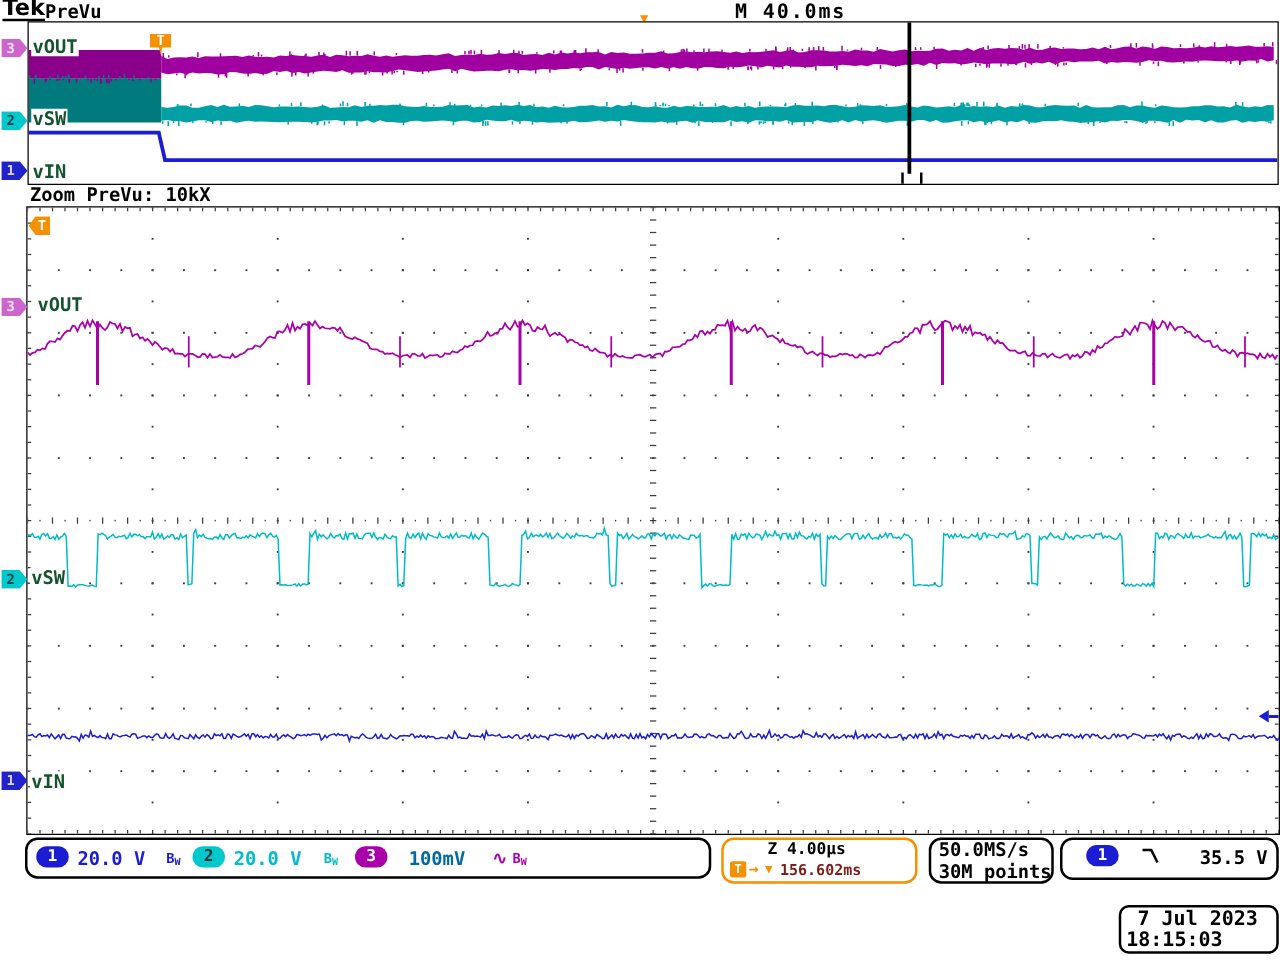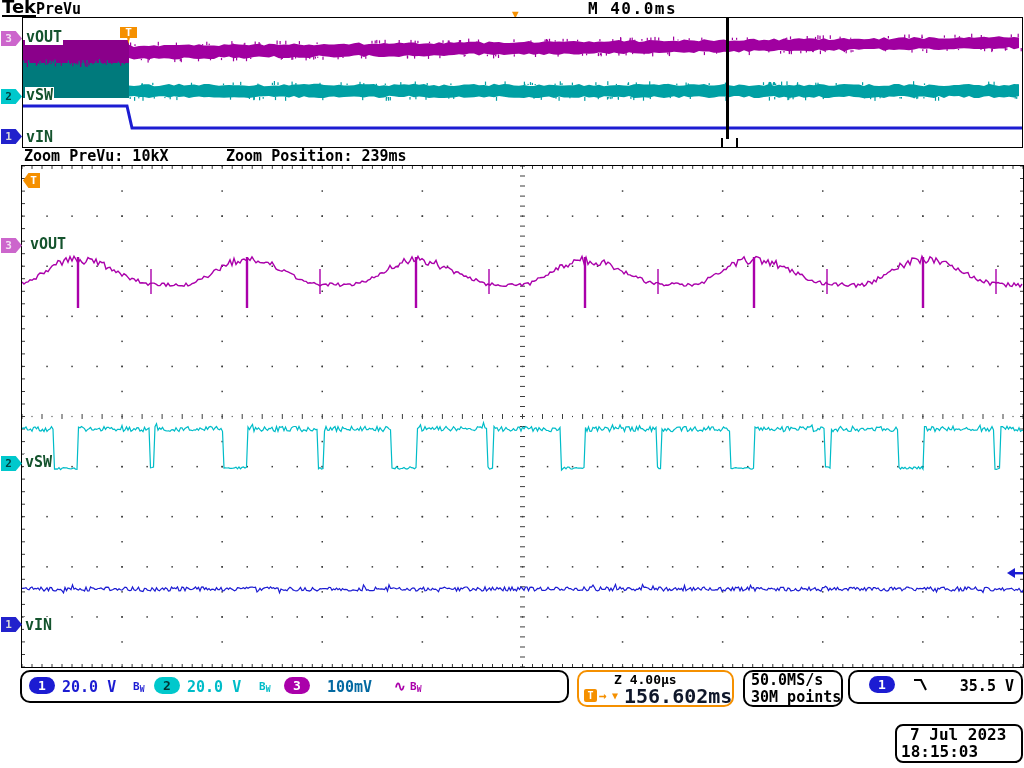--- a/index.html
+++ b/index.html
@@ -416,21 +416,20 @@
   <span class="wlabel" style="left:25px;top:29px">vOUT</span>
   <span class="wlabel" style="left:25px;top:87px">vSW</span>
   <span class="wlabel" style="left:25px;top:129px">vIN</span>
 
   <div class="ttag" style="left: 120px; top: 27px; width: 17px; height: 17px; line-height: 12px; clip-path: polygon(0px 0px, 100% 0px, 100% 65%, 58% 65%, 50% 100%, 42% 65%, 0px 65%); background: rgb(245, 144, 0);">T</div>
 
   <div class="abs" style="left:726px;top:18px;width:3px;height:121px;background:#000"></div>
   <div class="abs" style="left:721px;top:138px;width:13px;height:9px;border-left:2px solid #000;border-right:2px solid #000"></div>
 
   <span class="abs mono" style="left:24px;top:147px;font-size:15px">Zoom PreVu: 10kX</span>
-  <span class="abs mono" style="left:226px;top:147px;font-size:15px">Zoom Position: 239ms</span>
 
   <div class="win" style="left:21px;top:165px;width:1003px;height:503px">
     <svg id="main-svg" width="1001" height="501" viewBox="0 0 1001 501">
         <g fill="#3c3c3c">
           <rect x="99.3" y="-0.8" width="1.5" height="1.5"></rect>
           <rect x="99.3" y="24.3" width="1.5" height="1.5"></rect>
           <rect x="99.3" y="49.4" width="1.5" height="1.5"></rect>
           <rect x="99.3" y="74.4" width="1.5" height="1.5"></rect>
           <rect x="99.3" y="99.5" width="1.5" height="1.5"></rect>
           <rect x="99.3" y="124.5" width="1.5" height="1.5"></rect>
@@ -1397,21 +1396,21 @@
   <div class="pill" style="left: 284px; top: 677px; color: rgb(255, 255, 255); background: rgb(170, 0, 170);">3</div>
   <span class="btext" style="left: 327px; top: 679px; color: #0369a1;">100mV</span>
   <span class="abs" style="left: 394px; top: 678px; font-size: 14px; font-weight: bold; color: rgb(170, 0, 170);">∿</span>
   <span class="abs bw" style="left: 410px; top: 680px; color: rgb(170, 0, 170);"><span>B</span><span class="bwsub">W</span></span>
 
   <div class="box" style="left:577px;top:670px;width:157px;height:37px;border-color:#f59000"></div>
   <span class="btext" style="left:614px;top:672px;font-size:13px">Z 4.00µs</span>
   <span class="abs" style="left: 584px; top: 689px; width: 13px; height: 13px; border-radius: 2px; color: rgb(255, 255, 255); font: bold 10px / 13px &quot;DejaVu Sans Mono&quot;, monospace; text-align: center; background: rgb(245, 144, 0);">T</span>
   <span class="abs mono" style="left: 599px; top: 688px; font-size: 13px; color: rgb(245, 144, 0);">→</span>
   <span class="abs" style="left: 612px; top: 690px; font-size: 10px; color: rgb(245, 144, 0);">▼</span>
-  <span class="btext" style="left: 624px; top: 688px; font-size: 20px; color: #0f172a;">156.602ms</span>
+  <span class="btext" style="left: 624px; top: 688px; font-size: 12px; color: #7f1d1d;">156.602ms</span>
 
   <div class="box" style="left:743px;top:670px;width:100px;height:37px"></div>
   <span class="btext" style="left:751px;top:672px">50.0MS/s</span>
   <span class="btext" style="left:751px;top:689px">30M points</span>
 
   <div class="box" style="left:848px;top:670px;width:175px;height:34px"></div>
   <div class="pill" style="left: 869px; top: 676px; color: rgb(255, 255, 255); background: rgb(28, 28, 210);">1</div>
   <svg class="abs" style="left:911px;top:677px" width="20" height="16" viewBox="0 0 20 16">
     <path d="M3,3 H10 L15,13" stroke="#000" stroke-width="2" fill="none"></path>
   </svg>

